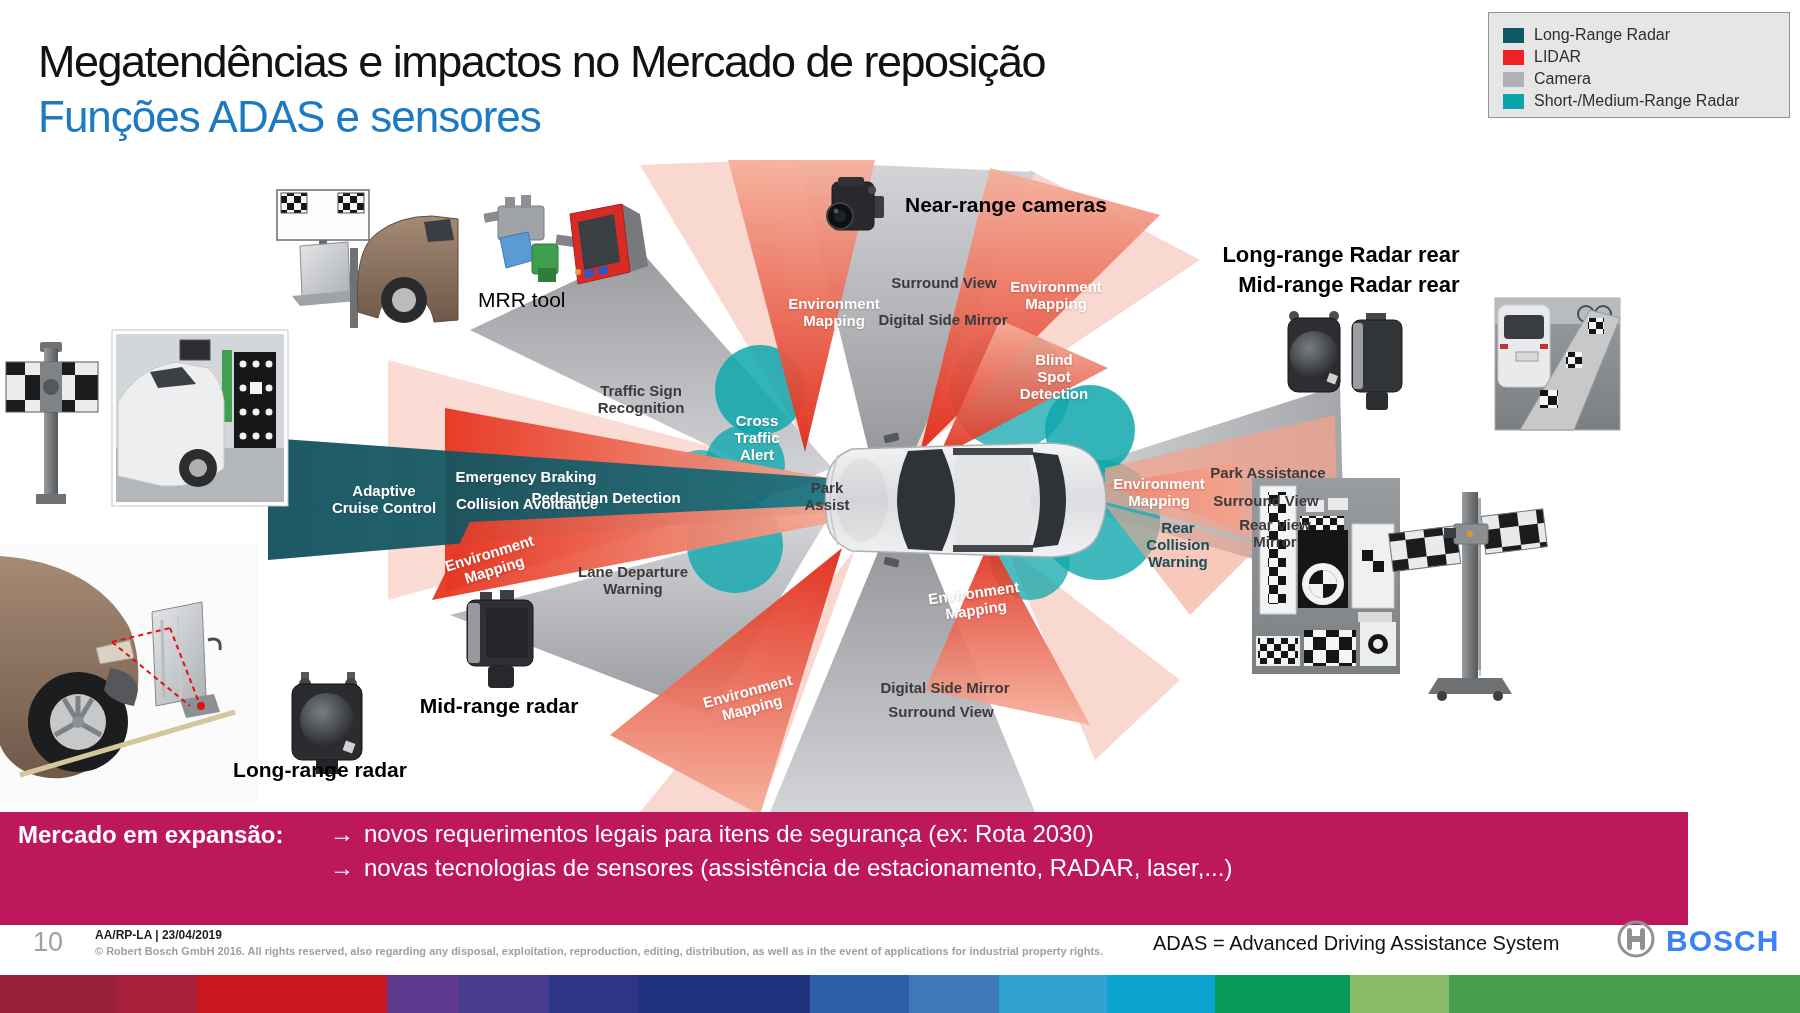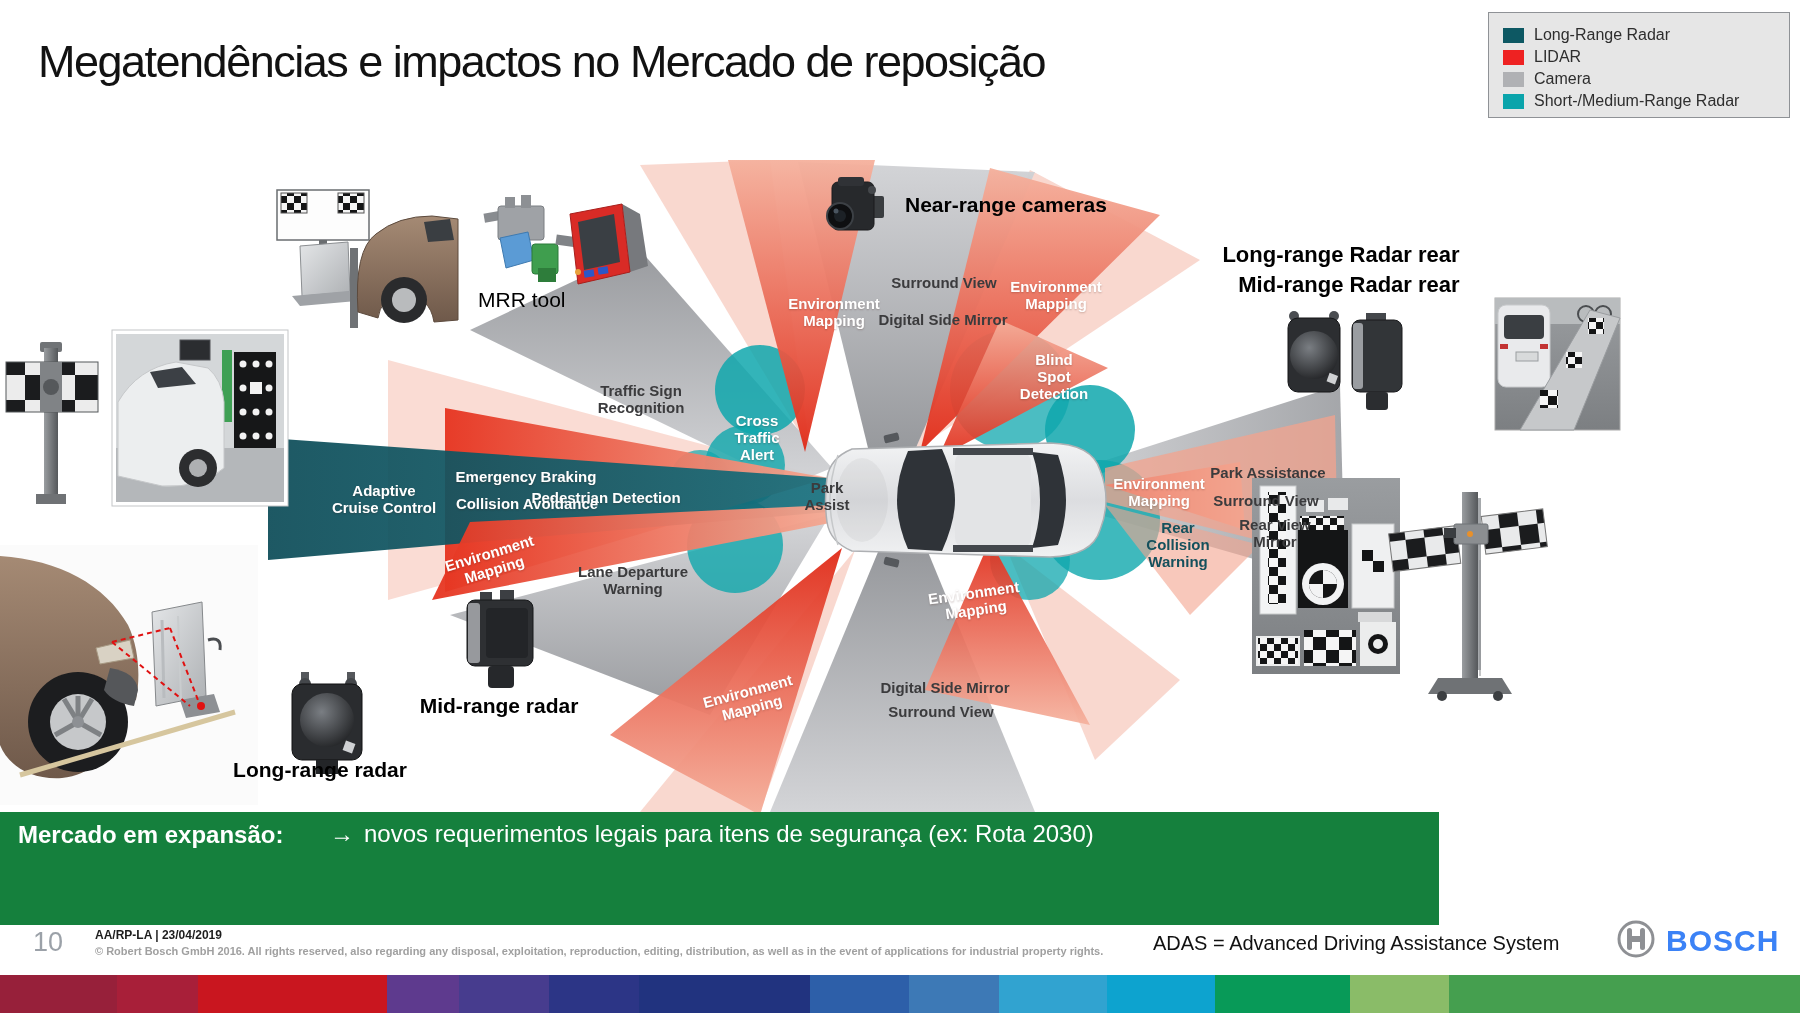--- a/index.html
+++ b/index.html
@@ -24,21 +24,21 @@
        color:#fff;text-align:center;white-space:pre-line;
        transform:translate(-50%,-50%);text-shadow:0 1px 2px rgba(60,20,10,.25);}
   .lbl.dark{color:#3b3b3d;text-shadow:none;}
   .lbl.tealdark{color:#14505c;text-shadow:none;}
   
   .callout{position:absolute;z-index:4;font-size:21px;font-weight:bold;color:#000;white-space:pre;}
   .callout.plain{font-weight:400;}
   .callout.ctr{transform:translateX(-50%);text-align:right;line-height:1.36;}
   #svgart{position:absolute;left:0;top:0;z-index:1;}
   
-  #band{position:absolute;left:0;top:812px;width:1439px;height:113px;background:#15803d;z-index:5;}
+  #band{position:absolute;left:0;top:812px;width:1688px;height:113px;background:#be185d;z-index:5;}
   #band-heading{position:absolute;left:18px;top:9px;font-size:24px;font-weight:bold;color:#fff;}
   .bullet-row{position:absolute;left:330px;font-size:24px;color:#fff;white-space:nowrap;}
   .bullet-row .arrow{display:inline-block;margin-right:10px;}
   
   #footer{position:absolute;left:0;top:925px;width:1800px;height:56px;background:#fff;z-index:5;text-align:center;}
   #page-number{position:absolute;left:33px;top:2px;font-size:27px;color:#9ba1a8;}
   #footer-meta{position:absolute;left:95px;top:3px;font-size:12px;font-weight:bold;color:#1d1d1d;}
   #footer-copy{position:absolute;left:95px;top:20px;font-size:11px;color:#a0a0a0;white-space:nowrap;font-weight:bold;}
   #adas-note{position:absolute;left:1153px;top:7px;font-size:20px;color:#111;white-space:nowrap;}
   #bosch-emblem{position:absolute;left:1616px;top:-6px;}
@@ -52,20 +52,21 @@
       #21337f 35.5%,#21337f 45%,#2d5fa9 45%,#2d5fa9 50.5%,#3d79b6 50.5%,#3d79b6 55.5%,
       #31a3d0 55.5%,#31a3d0 61.5%,#0da3cf 61.5%,#0da3cf 67.5%,#089a58 67.5%,#089a58 75%,
       #8abc68 75%,#8abc68 80.5%,#459f4f 80.5%,#459f4f 100%);}
 </style>
 </head>
 <body>
 
 <div id="slide">
 
   <div id="title">Megatendências e impactos no Mercado de reposição</div>
+  <div id="subtitle">Funções ADAS e sensores</div>
 
   <div id="legend">
     <div class="lg-row">
       <span class="lg-sw sw-lrr"></span>
       <span class="lg-label">Long-Range Radar</span>
     </div>
     <div class="lg-row">
       <span class="lg-sw sw-lidar"></span>
       <span class="lg-label">LIDAR</span>
     </div>
@@ -458,20 +459,23 @@
   <div class="callout ctr" style="left:1341px;top:240px;font-size:22px;">Long-range Radar rear
 Mid-range Radar rear</div>
   <div class="callout ctr" style="left:499px;top:692px;">Mid-range radar</div>
   <div class="callout ctr" style="left:320px;top:756px;">Long-range radar</div>
 
   <div id="band">
     <div id="band-heading">Mercado em expansão:</div>
     <div class="bullet-row" style="top:8px;">
       <span class="arrow">→</span><span>novos requerimentos legais para itens de segurança (ex: Rota 2030)</span>
     </div>
+    <div class="bullet-row" style="top:42px;">
+      <span class="arrow">→</span><span>novas tecnologias de sensores (assistência de estacionamento, RADAR, laser,...)</span>
+    </div>
   </div>
 
   <div id="footer">
     <div id="page-number">10</div>
     <div id="footer-meta">AA/RP-LA | 23/04/2019</div>
     <div id="footer-copy">© Robert Bosch GmbH 2016. All rights reserved, also regarding any disposal, exploitation, reproduction, editing, distribution, as well as in the event of applications for industrial property rights.</div>
     <div id="adas-note">ADAS = Advanced Driving Assistance System</div>
     <div id="bosch-emblem">
       <svg width="40" height="40" viewBox="0 0 40 40">
         <circle cx="20" cy="20" r="17" fill="none" stroke="#8e9094" stroke-width="3"></circle>

